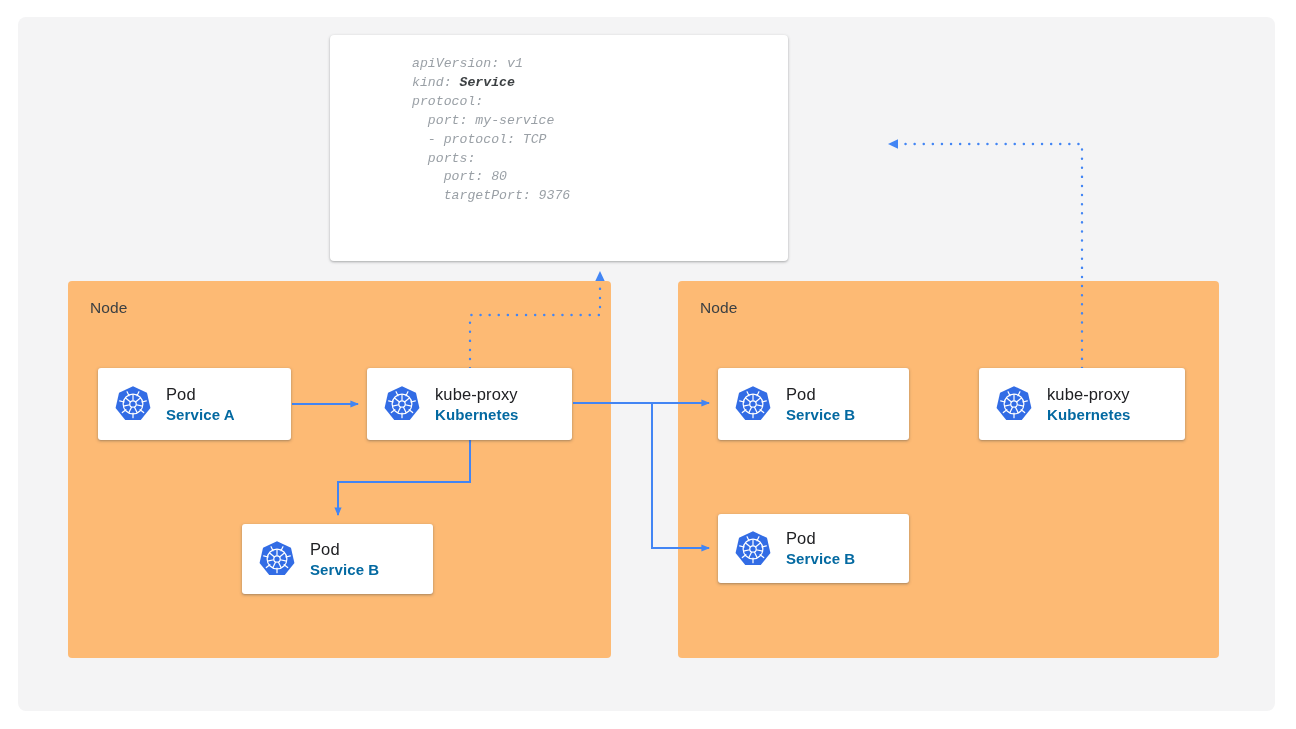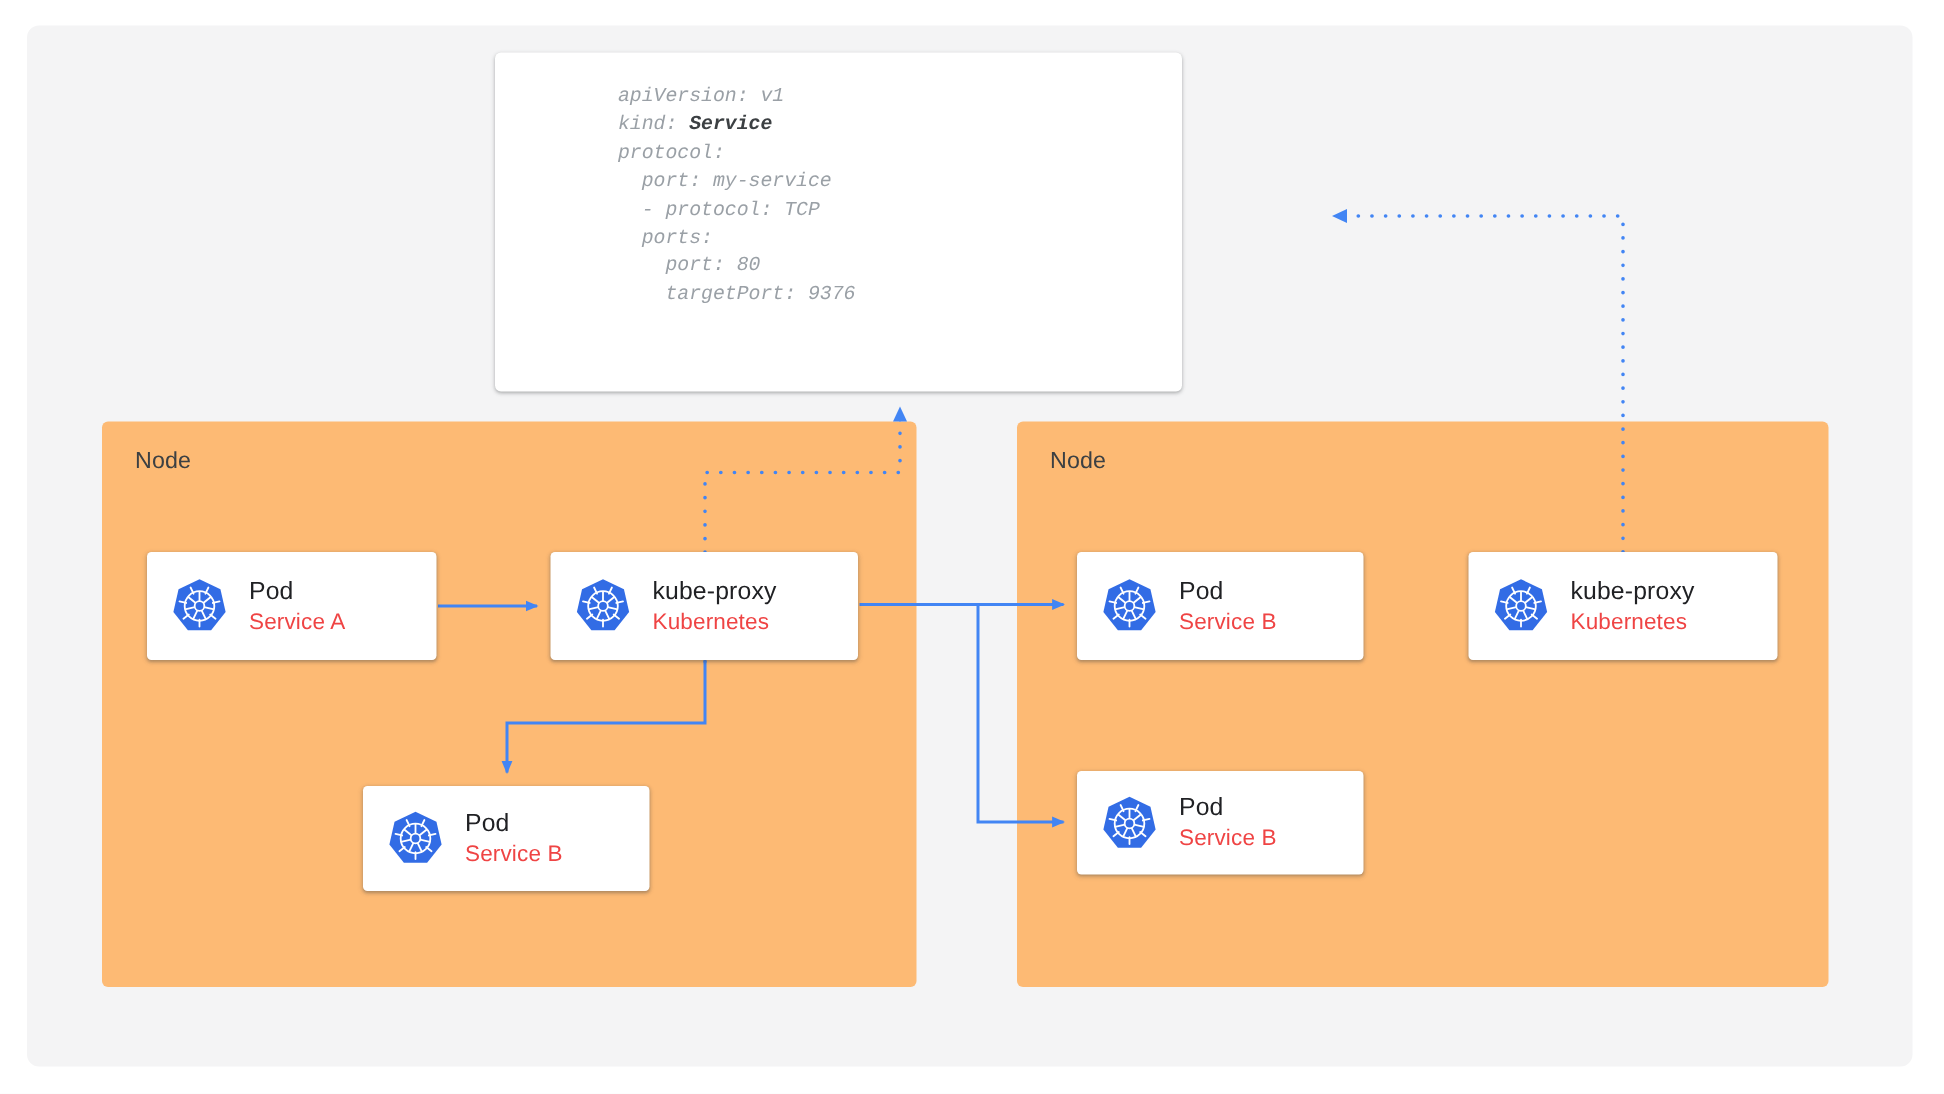--- a/index.html
+++ b/index.html
@@ -85,23 +85,24 @@
   }
   .card-text { display: flex; flex-direction: column; justify-content: center; }
   .card-title {
     font-size: 16.5px;
     color: #202124;
     line-height: 21px;
     letter-spacing: .1px;
   }
   .card-sub {
     font-size: 15px;
-    color: #ef4444;
+    color: #0369a1;
     line-height: 20px;
     letter-spacing: .1px;
+    font-weight: bold;
   }
 
   #card-pod-a      { left: 98px;  top: 368px; width: 193px; height: 72px; }
   #card-kube-left  { left: 367px; top: 368px; width: 205px; height: 72px; }
   #card-pod-b-left { left: 242px; top: 524px; width: 191px; height: 70px; }
   #card-pod-b1     { left: 718px; top: 368px; width: 191px; height: 72px; }
   #card-pod-b2     { left: 718px; top: 514px; width: 191px; height: 69px; }
   #card-kube-right { left: 979px; top: 368px; width: 206px; height: 72px; }
 
   

